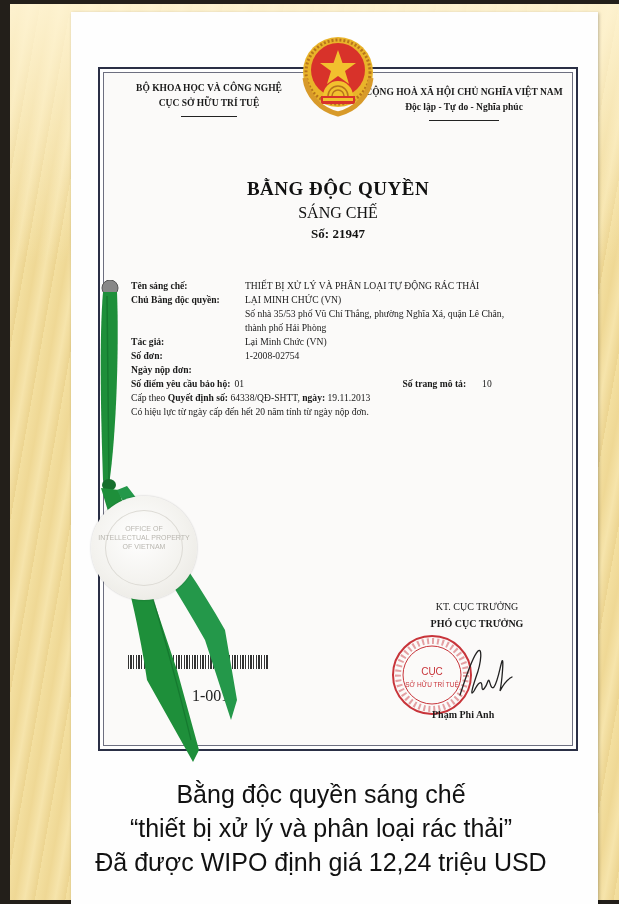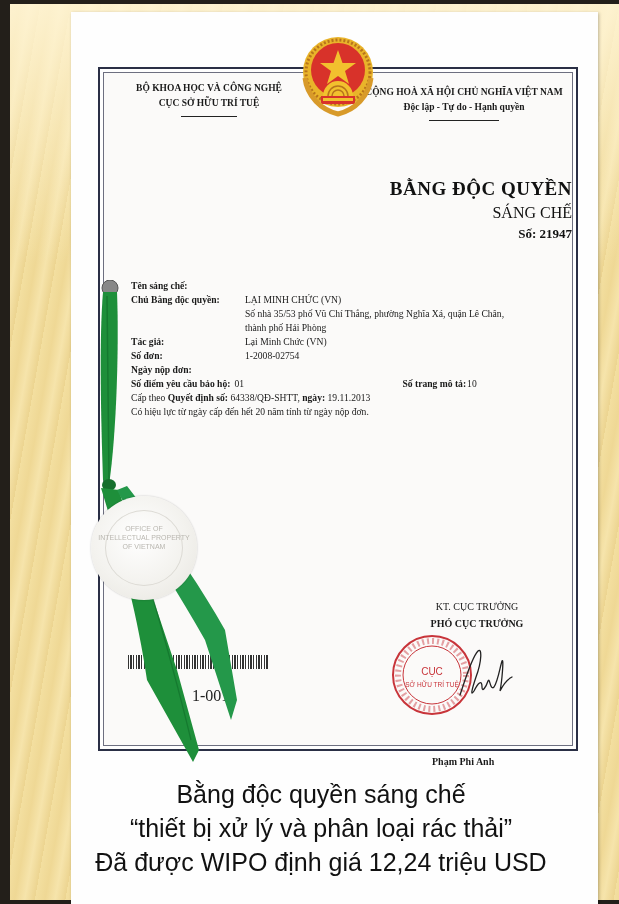--- a/index.html
+++ b/index.html
@@ -14,39 +14,39 @@
     box-shadow: 1px 1px 3px rgba(0,0,0,0.25); }
   .frame { position:absolute; left:27px; top:55px; width:476px; height:680px; border:2px solid #2a2f45; }
   .frame-inner { position:absolute; left:3px; top:3px; right:3px; bottom:3px; border:1px solid #6d6f80; background:#fbfaf9; }
 
   .hdr-left { position:absolute; left:20px; top:8px; width:170px; text-align:center; font-weight:bold; font-size:9.5px; line-height:15px; color:#1a1a1a; }
   .hdr-right { position:absolute; right:8px; top:12px; width:200px; text-align:center; font-weight:bold; font-size:9.5px; line-height:15px; color:#1a1a1a; }
   .rule { margin:5px auto 0; width:56px; height:1px; background:#222; }
 
   .emblem { position:absolute; left:228px; top:22px; width:78px; height:86px; }
 
-  .title-block { position:absolute; left:0; right:0; top:105px; text-align:right; color:#111; }
+  .title-block { position:absolute; left:0; right:0; top:105px; text-align:center; color:#111; }
   .t1 { font-weight:bold; font-size:19px; letter-spacing:0.5px; }
   .t2 { font-size:16px; margin-top:4px; }
   .t3 { font-weight:bold; font-size:13px; margin-top:4px; }
 
   .fields { position:absolute; left:27px; top:206px; width:440px; font-size:9.6px; line-height:14px; color:#1a1a1a; }
   .row { display:flex; }
   .lbl { font-weight:bold; width:114px; flex:none; }
   .val { flex:1; }
   .row-split .val { flex:none; width:130px; }
   .row-split .lbl2 { font-weight:bold; margin-left:12px; }
-  .row-split .val2 { margin-left:1px; }
+  .row-split .val2 { margin-left:16px; }
   b.inl { font-weight:bold; }
 
   .sig-block { position:absolute; left:298px; top:525px; width:150px; text-align:center; font-size:10px; color:#1a1a1a; line-height:17px; }
   .sig-block .l2 { font-weight:bold; }
   .stamp { position:absolute; left:286px; top:560px; width:84px; height:84px; }
   .signature { position:absolute; left:348px; top:574px; width:64px; height:60px; }
-  .signer { position:absolute; left:328px; top:636px; font-weight:bold; font-size:10px; color:#1a1a1a;margin-top:47px; }
+  .signer { position:absolute; left:328px; top:636px; font-weight:bold; font-size:10px; color:#1a1a1a; }
 
   .barcode { position:absolute; left:24px; top:582px; width:140px; height:14px;
     background: repeating-linear-gradient(90deg, #333 0 1px, #fff 1px 2px, #333 2px 4px, #fff 4px 5px, #333 5px 6px, #fff 6px 8px); }
   .barcode-num { position:absolute; left:88px; top:614px; font-size:16px; color:#222; }
 
   .ribbon { position:absolute; }
   .seal { position:absolute; left:20px; top:484px; width:106px; height:104px; border-radius:50%;
     background: radial-gradient(circle at 45% 40%, #ffffff 0%, #f3f2ee 55%, #e6e4de 100%);
     box-shadow: 0 0 2px rgba(0,0,0,0.25); }
   .seal-inner { position:absolute; left:14px; top:14px; width:76px; height:74px; border-radius:50%; border:1px solid #dcdad4; }
@@ -65,33 +65,34 @@
       <div class="frame-inner">
 
         <div class="hdr-left">
           <div>BỘ KHOA HỌC VÀ CÔNG NGHỆ</div>
           <div>CỤC SỞ HỮU TRÍ TUỆ</div>
           <div class="rule"></div>
         </div>
 
         <div class="hdr-right">
           <div>CỘNG HOÀ XÃ HỘI CHỦ NGHĨA VIỆT NAM</div>
-          <div>Độc lập - Tự do - Hạnh quyền</div>
+          <div>Độc lập - Tự do - Nghĩa phúc</div>
           <div class="rule" style="width:70px"></div>
         </div>
 
         <div class="title-block">
           <div class="t1">BẰNG ĐỘC QUYỀN</div>
           <div class="t2">SÁNG CHẾ</div>
           <div class="t3">Số: 21947</div>
         </div>
 
         <div class="fields">
           <div class="row">
             <span class="lbl">Tên sáng chế:</span>
+            <span class="val">THIẾT BỊ XỬ LÝ VÀ PHÂN LOẠI TỰ ĐỘNG RÁC THẢI</span>
           </div>
           <div class="row">
             <span class="lbl">Chủ Bằng độc quyền:</span>
             <span class="val">LẠI MINH CHỨC (VN)</span>
           </div>
           <div class="row">
             <span class="lbl"></span>
             <span class="val" style="text-align:justify">
               <span>Số nhà 35/53 phố Vũ Chí Thắng, phường Nghĩa Xá, quận Lê Chân,</span><br>
               <span>thành phố Hải Phòng</span>

